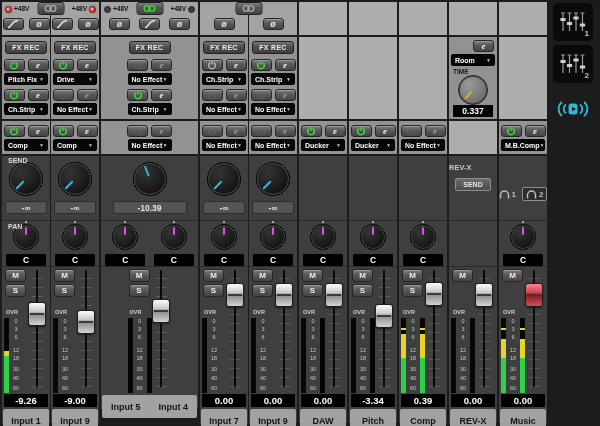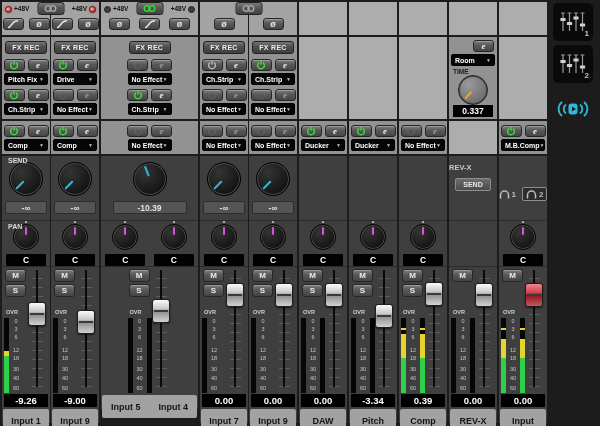--- a/index.html
+++ b/index.html
@@ -1068,21 +1068,21 @@
                 </div></div>
               <div class="track"></div>
               <div class="cap red" style="top: 16px;"></div>
             </div>
           </div>
           <div class="row r-val">
             <span class="fval">0.00</span>
           </div>
           <div class="row r-name">
             <div class="namestrip">
-              <span>Input</span>
+              <span>Music</span>
             </div>
           </div>
         </div>
       </div>
     </div>
   <div class="sidebar">
       <div class="scene">
         <svg width="28" height="22" viewBox="0 0 28 22">
           <line x1="4" y1="2" x2="4" y2="20" stroke="#9a9a9a" stroke-width="1.2"></line>
           <rect x="1.4" y="7" width="5.2" height="3" fill="#cfcfcf" rx="0.5"></rect>

